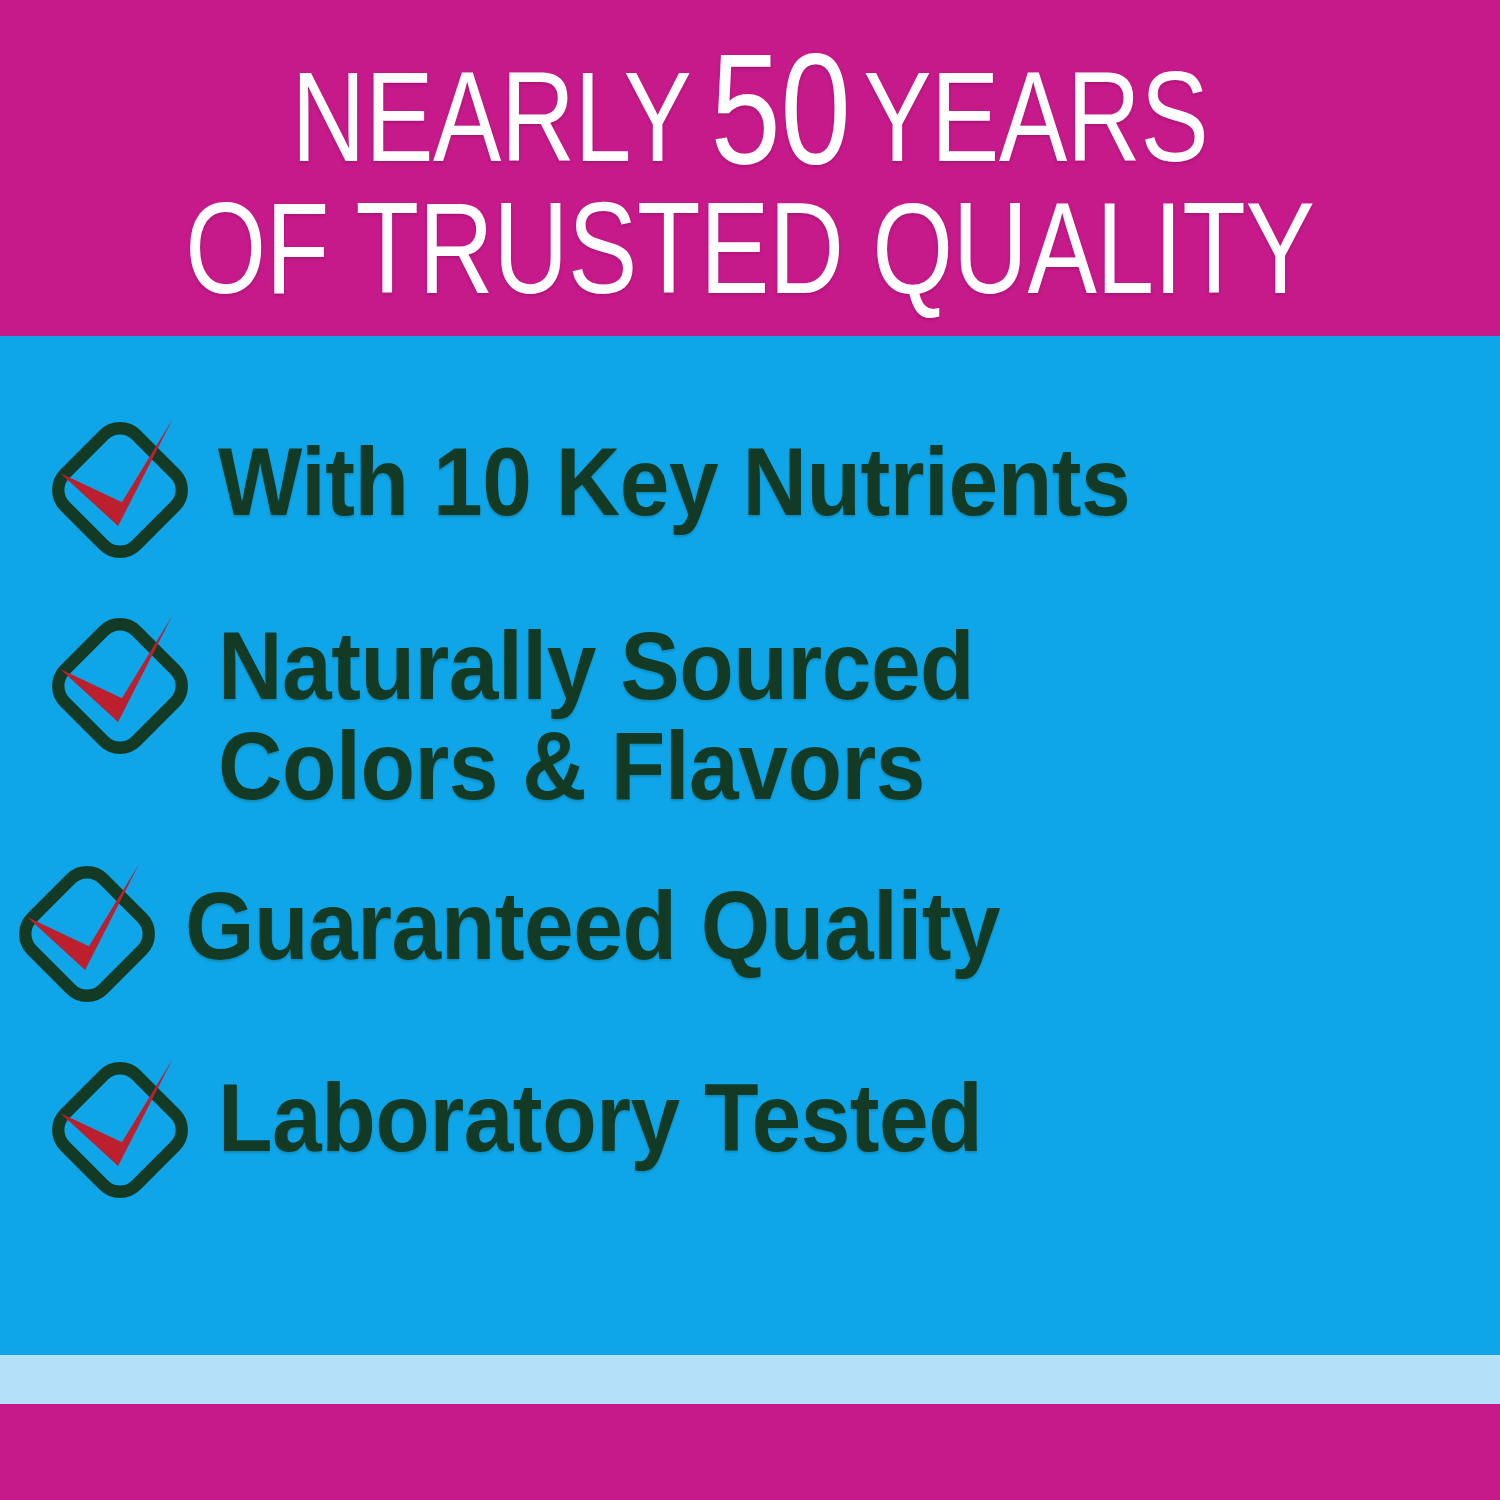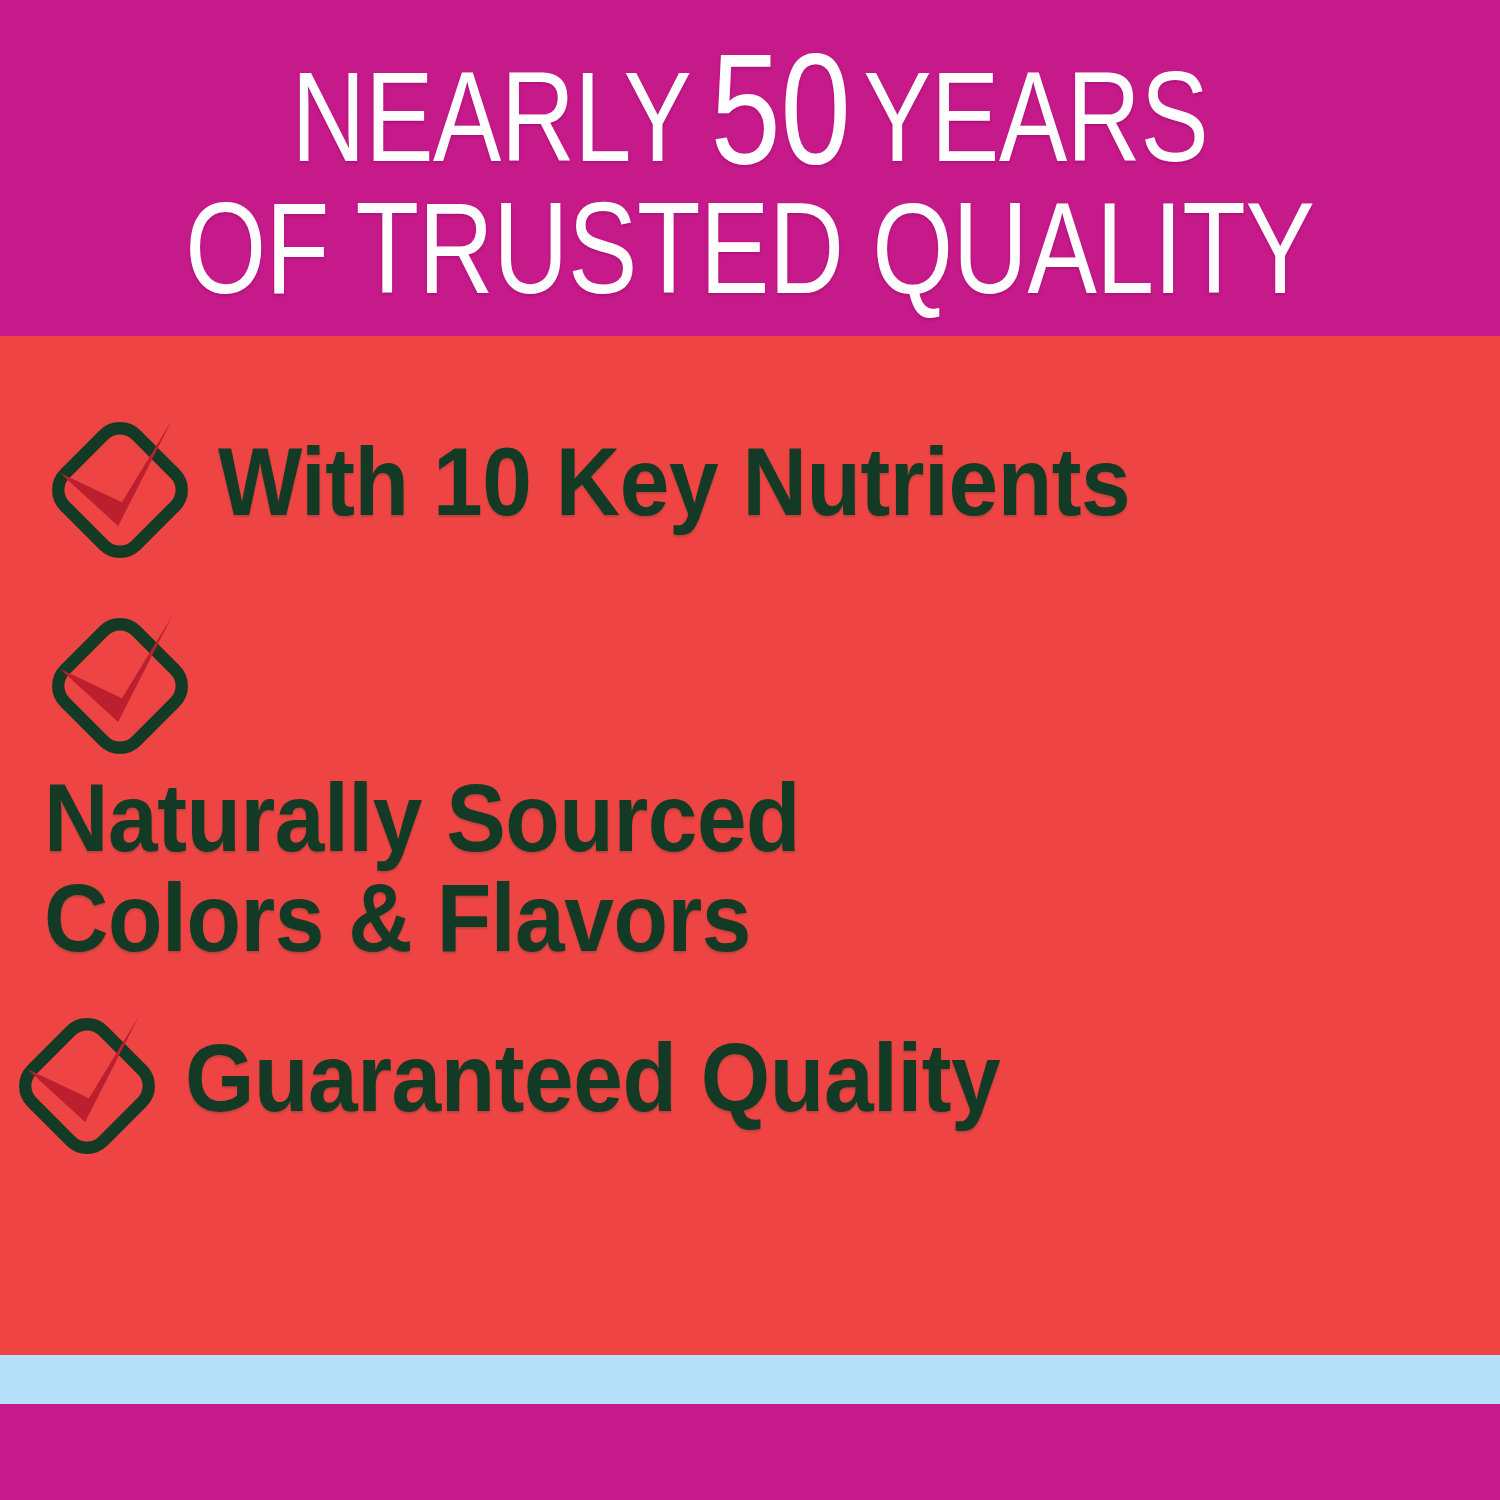--- a/index.html
+++ b/index.html
@@ -81,31 +81,31 @@
 
   
   .bullet-list {
     position: absolute;
     left: 0;
     top: 336px;
     width: 1500px;
     height: 1019px;
     box-sizing: border-box;
     padding: 78px 0 0 0;
-    background: #ef4444;
+    background: #0ea5e9;
   }
 
   .bullet-row {
     position: relative;
     display: flex;
     align-items: flex-start;
     padding-left: 44px;
     margin-bottom: 44px;
   }
-  .bullet-row.row-2 { margin-bottom: 42px; flex-direction: column; }
+  .bullet-row.row-2 { margin-bottom: 42px; }
   .bullet-row.row-3 { margin-bottom: 44px; padding-left: 11px; }
   .bullet-row.row-4 { margin-bottom: 0; }
 
   .check-icon {
     flex: 0 0 auto;
     width: 152px;
     height: 152px;
     position: relative;
     margin-right: 22px;
   }
@@ -200,19 +200,30 @@
         <svg viewBox="0 0 160 160" xmlns="http://www.w3.org/2000/svg">
           <rect x="27" y="27" width="106" height="106" rx="24" ry="24" transform="rotate(45 80 80)" fill="none" stroke="#133A24" stroke-width="13"></rect>
           <path d="M 17 62 L 78 118 L 135 6 L 82 93 Z" fill="#BC1F2E"></path>
         </svg>
       </span>
       <span class="bullet-text">
         <span class="txt-line">Guaranteed Quality</span>
       </span>
     </div>
 
+    <div class="bullet-row row-4">
+      <span class="check-icon">
+        <svg viewBox="0 0 160 160" xmlns="http://www.w3.org/2000/svg">
+          <rect x="27" y="27" width="106" height="106" rx="24" ry="24" transform="rotate(45 80 80)" fill="none" stroke="#133A24" stroke-width="13"></rect>
+          <path d="M 17 62 L 78 118 L 135 6 L 82 93 Z" fill="#BC1F2E"></path>
+        </svg>
+      </span>
+      <span class="bullet-text">
+        <span class="txt-line">Laboratory Tested</span>
+      </span>
+    </div>
 
   </div>
 
   <div class="footer-blue-stripe"></div>
   <div class="footer-magenta-stripe"></div>
 
 </div>
 
 </body></html>

